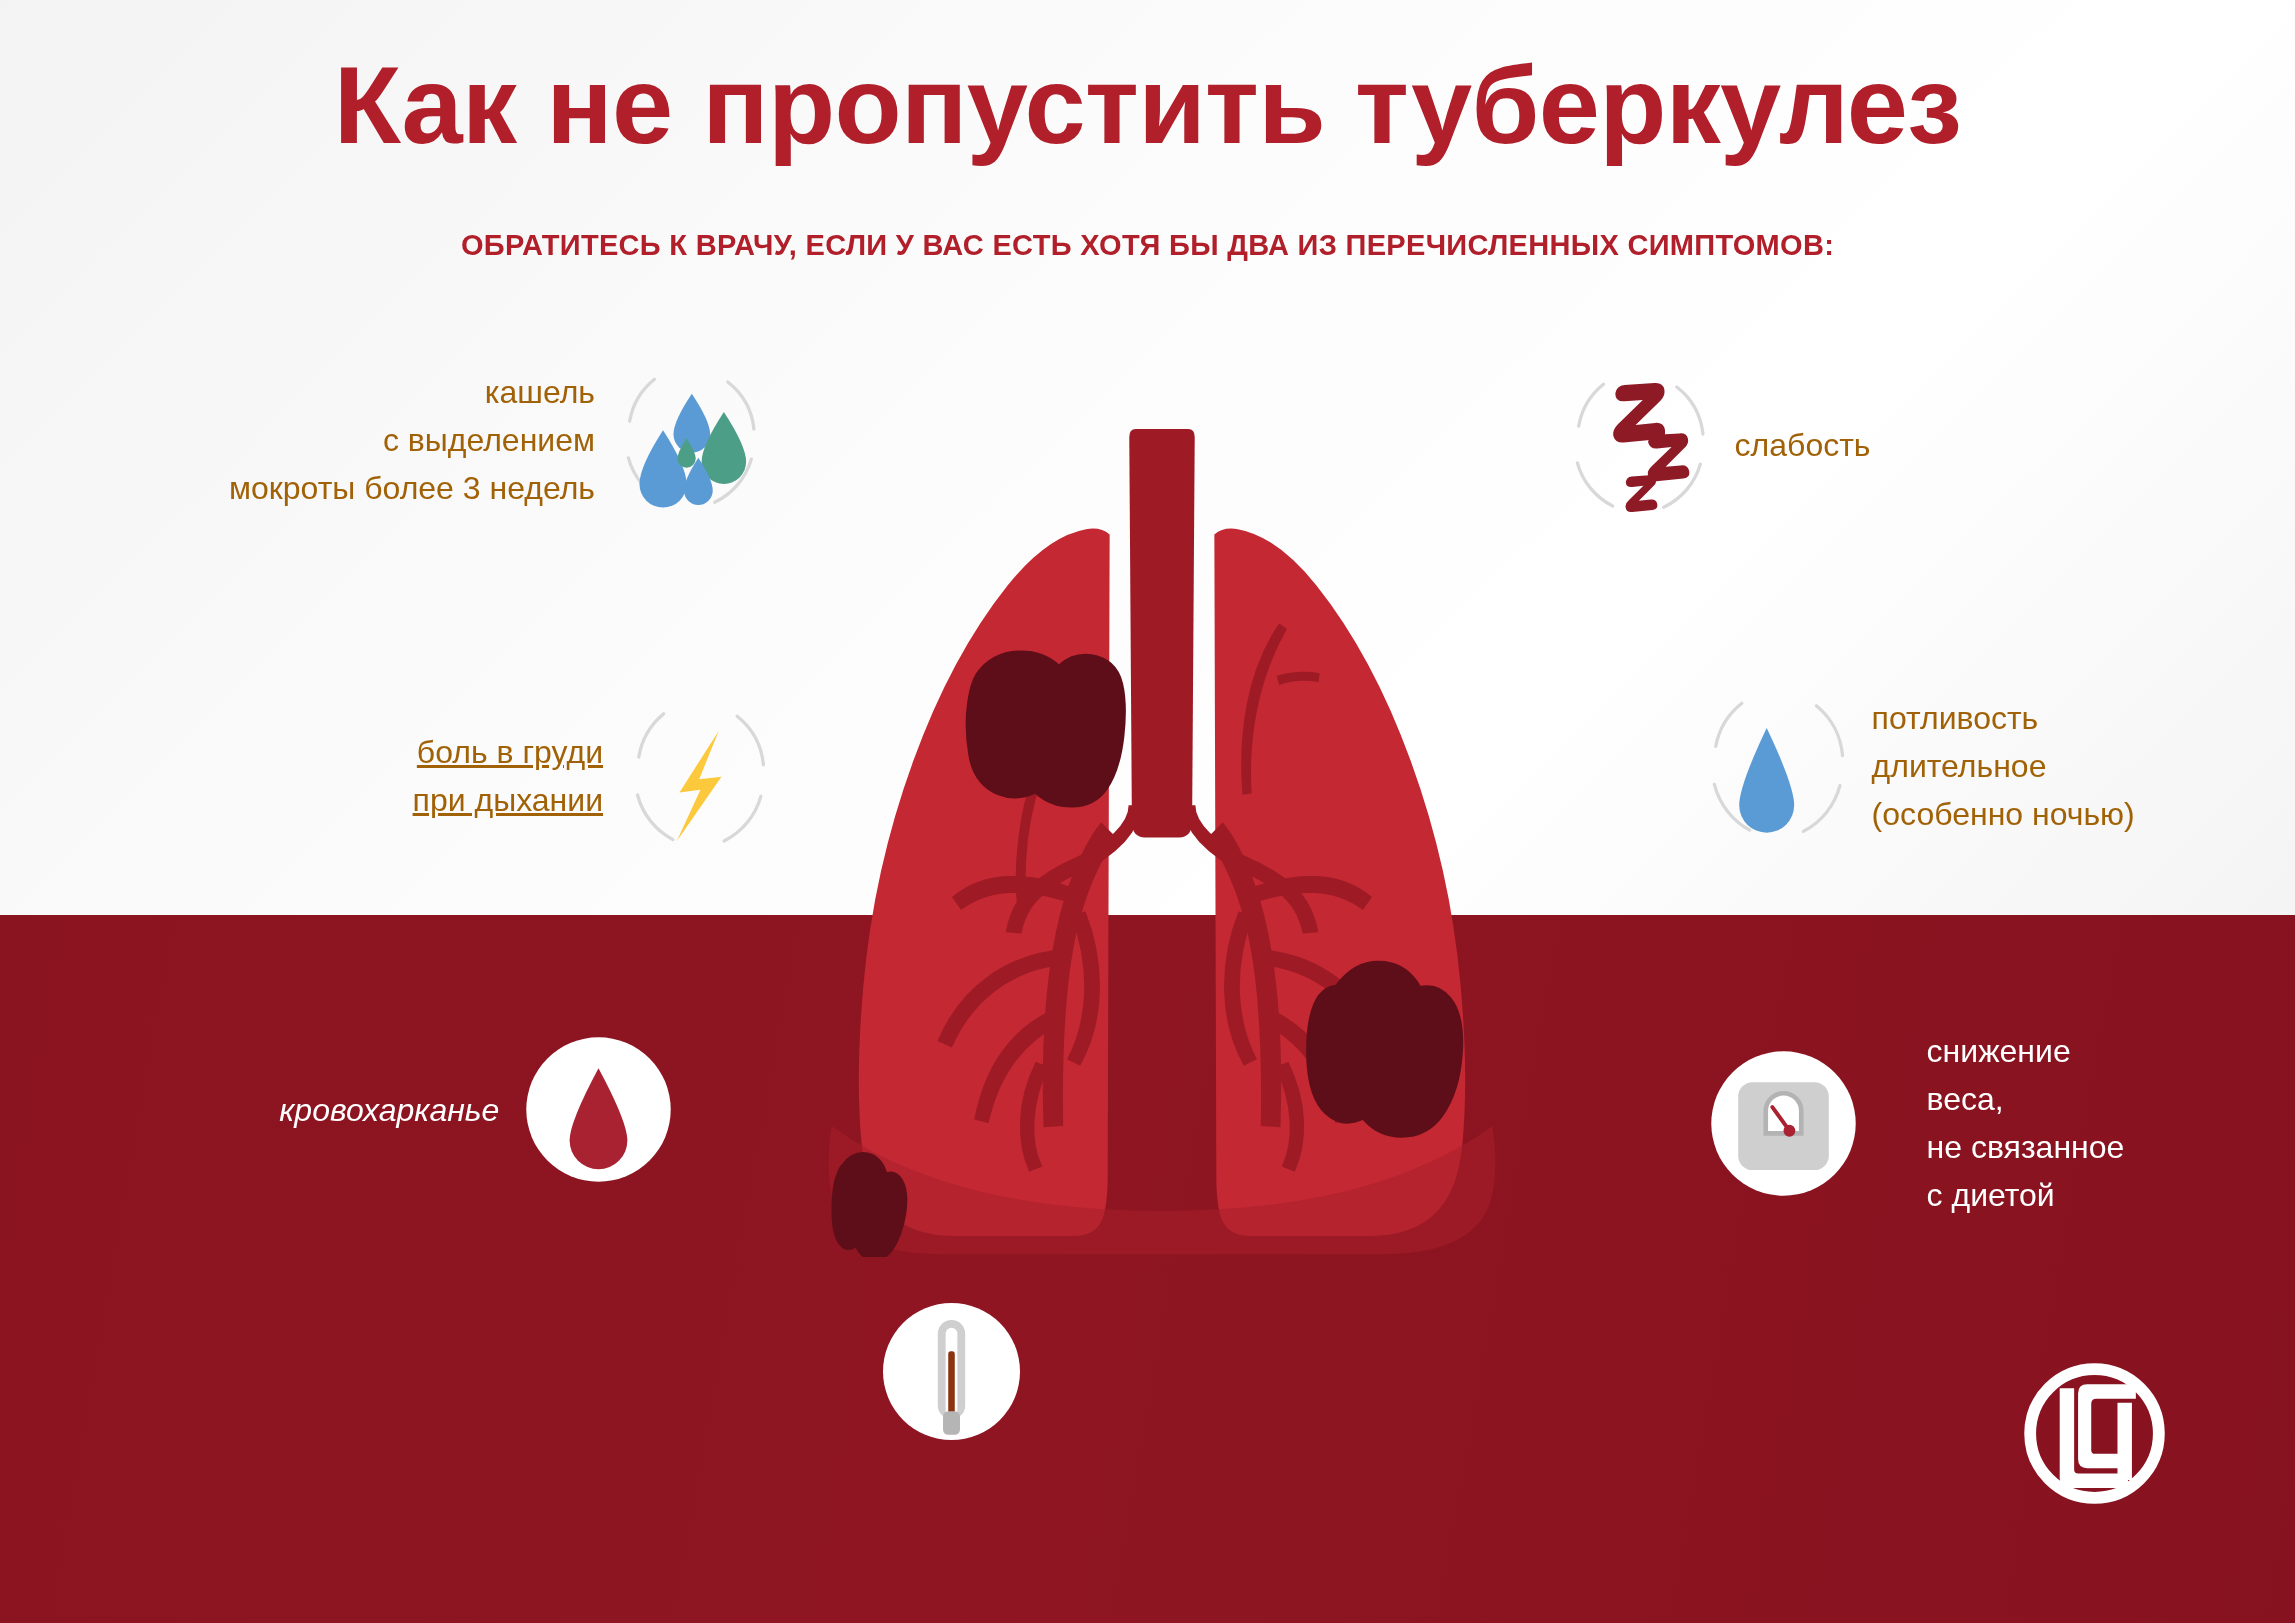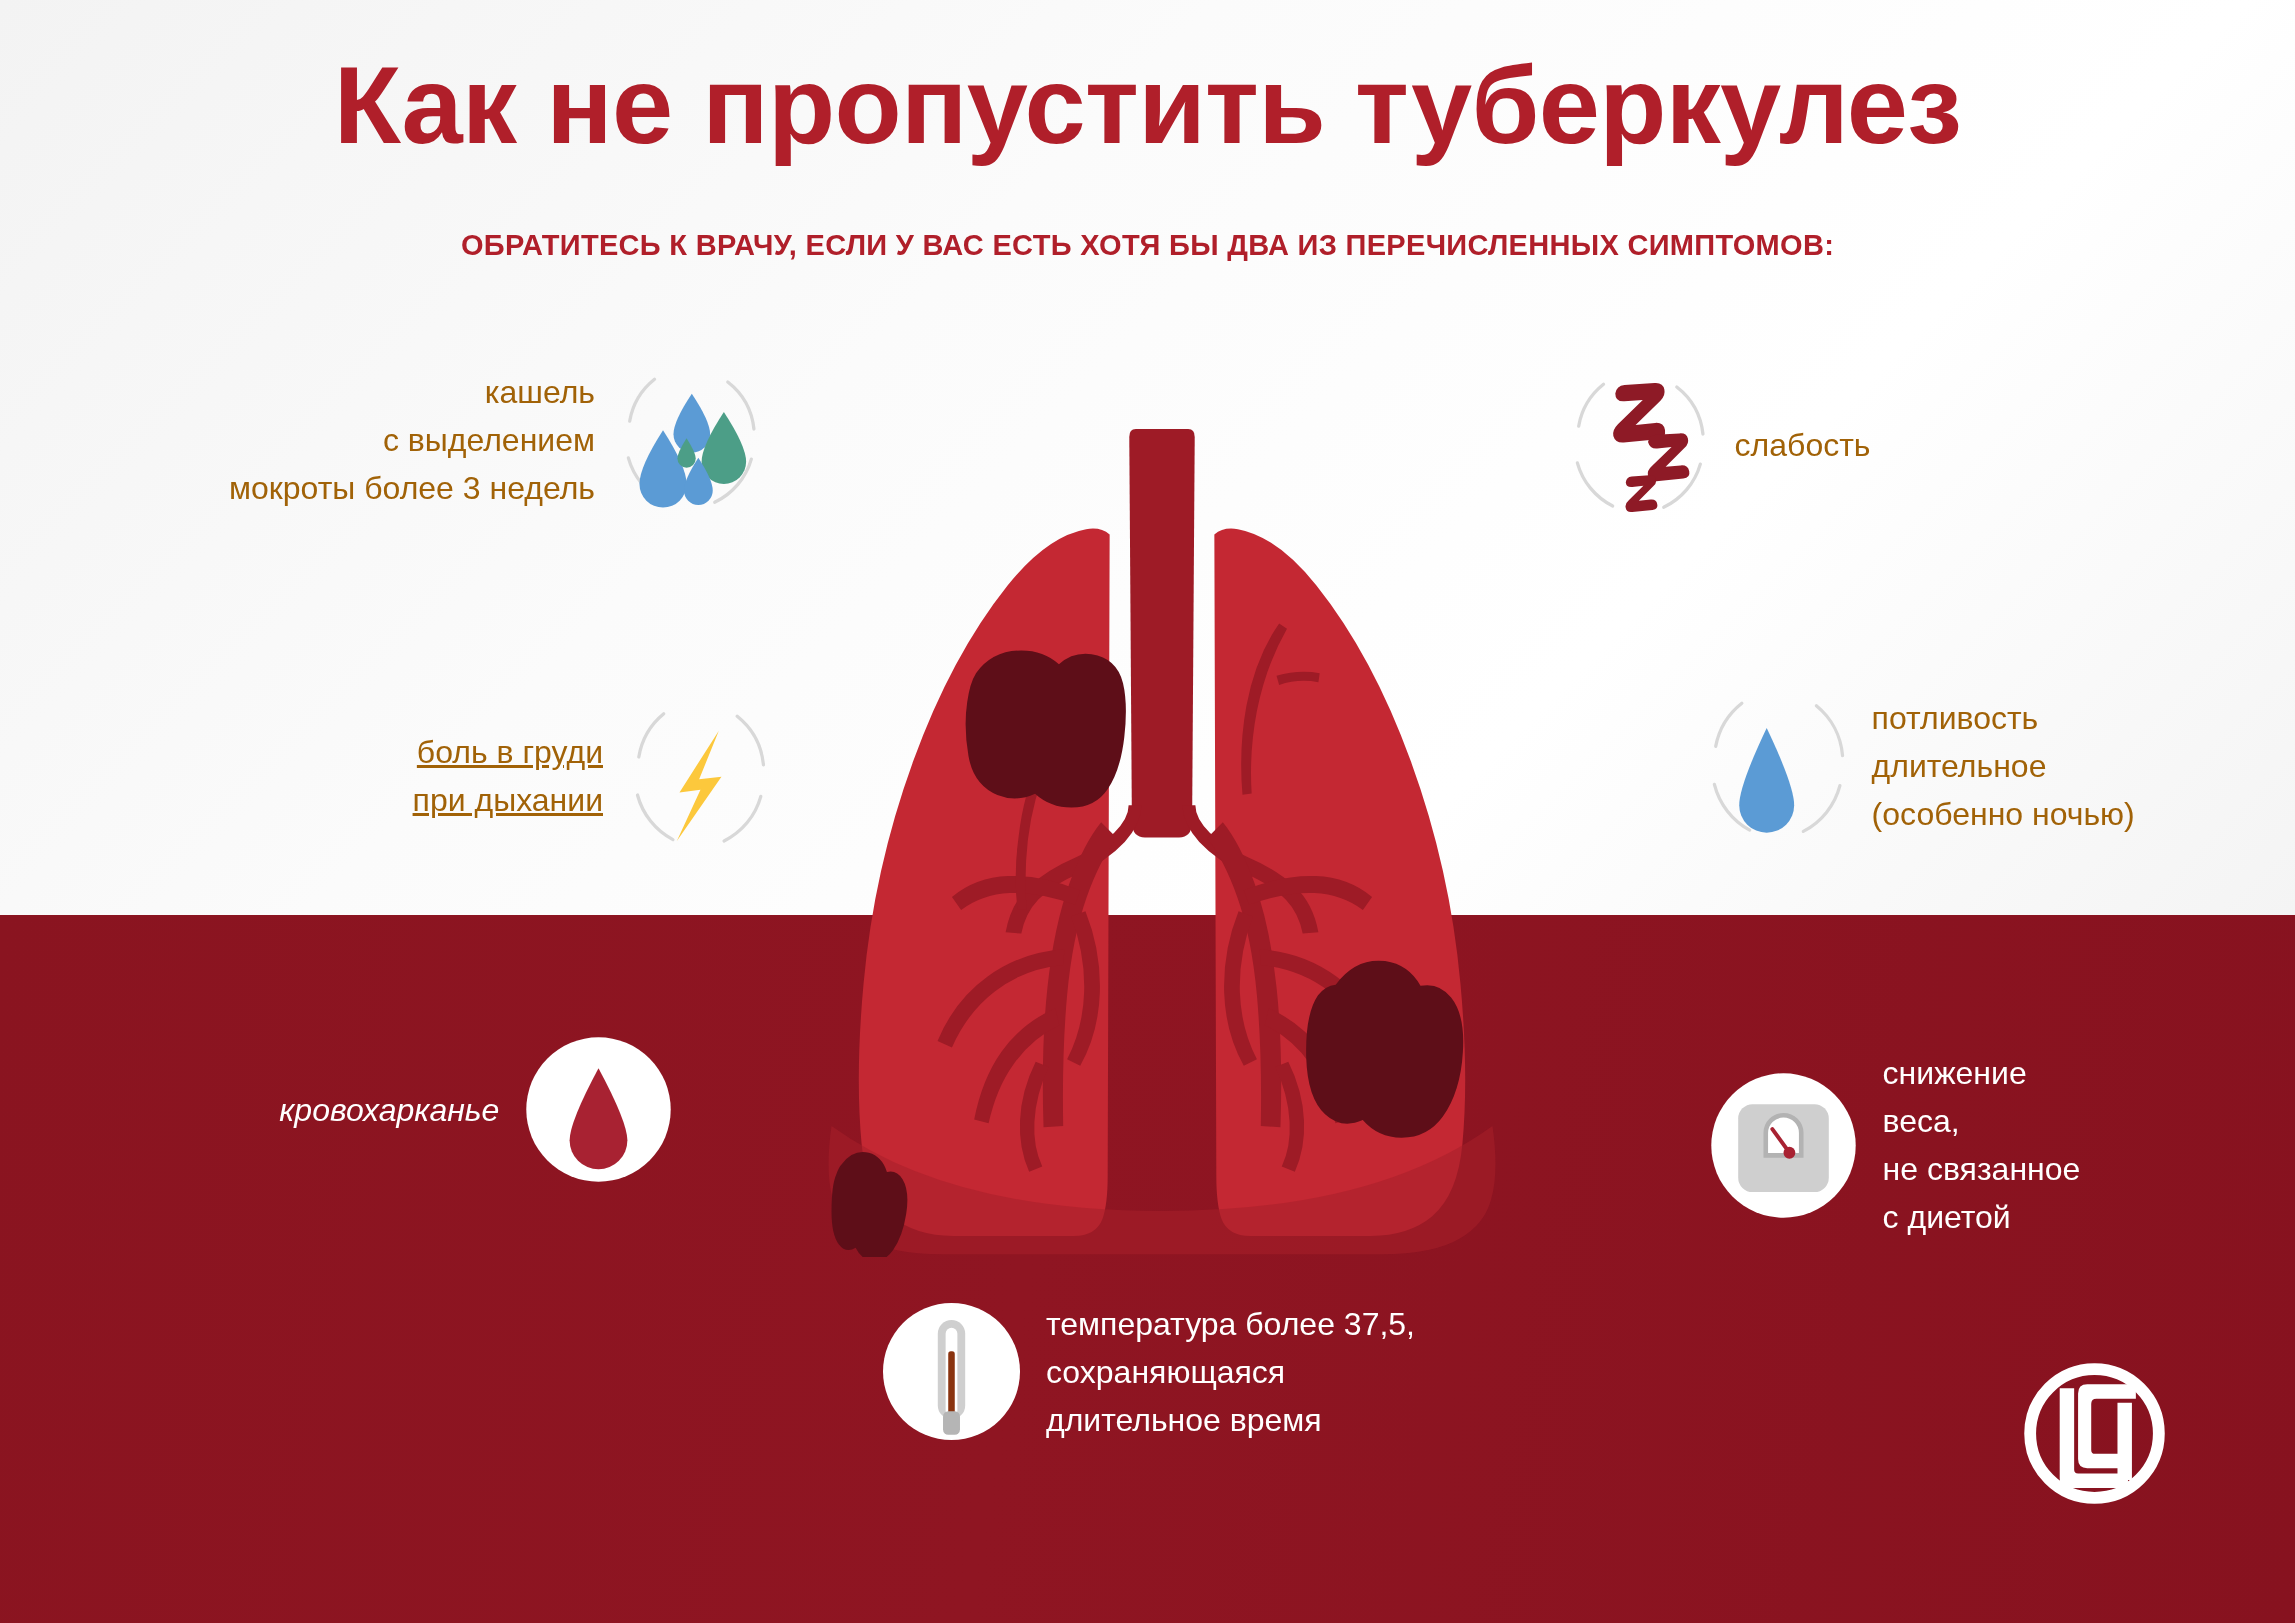--- a/index.html
+++ b/index.html
@@ -50,21 +50,21 @@
   .s-cough .txt{width:497px;margin-right:19.6px;}
   .s-weak    {left:1564px; top:366px;  width:661px;}
   .s-weak .txt{margin-left:19.6px;}
   .s-chest   {left:151px;  top:694px; width:641px;}
   .s-chest .txt{width:452px;margin-right:19.6px;text-decoration:underline;}
   .s-sweat   {left:1701px; top:681px; width:602px;}
   .s-sweat .txt{margin-left:19.6px;}
   
   .s-blood   {left:151px;  top:1034px; width:523px;font-style:italic;}
   .s-blood .txt{width:366px;margin-right:23.6px;}
-  .s-weight  {left:1708px; top:1049px; width:576px;}
+  .s-weight  {left:1708px; top:1027px; width:576px;gap:44px;}
   .s-weight .txt{margin-left:23.6px;}
   .s-temp    {left:883px; top:1296px; width:785px;}
   .s-temp .txt{margin-left:26px;}
 
   
   .logo{position:absolute;left:2019px;top:1358px;width:196px;height:196px;}
   .logo svg{display:block;}
 </style>
 </head>
 <body>
@@ -231,25 +231,20 @@
   <div class="sym s-temp onred">
     <div class="ico">
       <svg width="137" height="151" viewBox="0 0 210 230">
         <circle cx="105" cy="115" r="105" fill="#ffffff"></circle>
         <rect x="84" y="36" width="42" height="152" rx="21" fill="#cfcfcf"></rect>
         <rect x="96" y="48" width="18" height="136" rx="9" fill="#ffffff"></rect>
         <rect x="100" y="84" width="10" height="108" rx="4" fill="#8a3410"></rect>
         <rect x="92" y="176" width="26" height="36" rx="8" fill="#b5b5b5"></rect>
       </svg>
     </div>
-    <div class="txt l">
-      <div>температура более 37,5,</div>
-      <div>сохраняющаяся</div>
-      <div>длительное время</div>
-    </div>
   </div>
 
   <div class="logo">
     <svg width="151" height="151" viewBox="0 0 230 230">
       <circle cx="115" cy="115" r="98" fill="none" stroke="#ffffff" stroke-width="18"></circle>
       <path d="M62 46 v138 q0 14 14 14 h90 v-22 h-76 q-6 0 -6 -6 v-124 z" fill="#ffffff"></path>
       <path d="M104 40 h74 v22 h-60 q-8 0 -8 8 v70 q0 6 6 6 h34 v-78 h22 v118 h-22 v-18 h-46 q-14 0 -14 -14 v-100 q0 -14 14 -14 z" fill="#ffffff"></path>
     </svg>
   </div>
 

